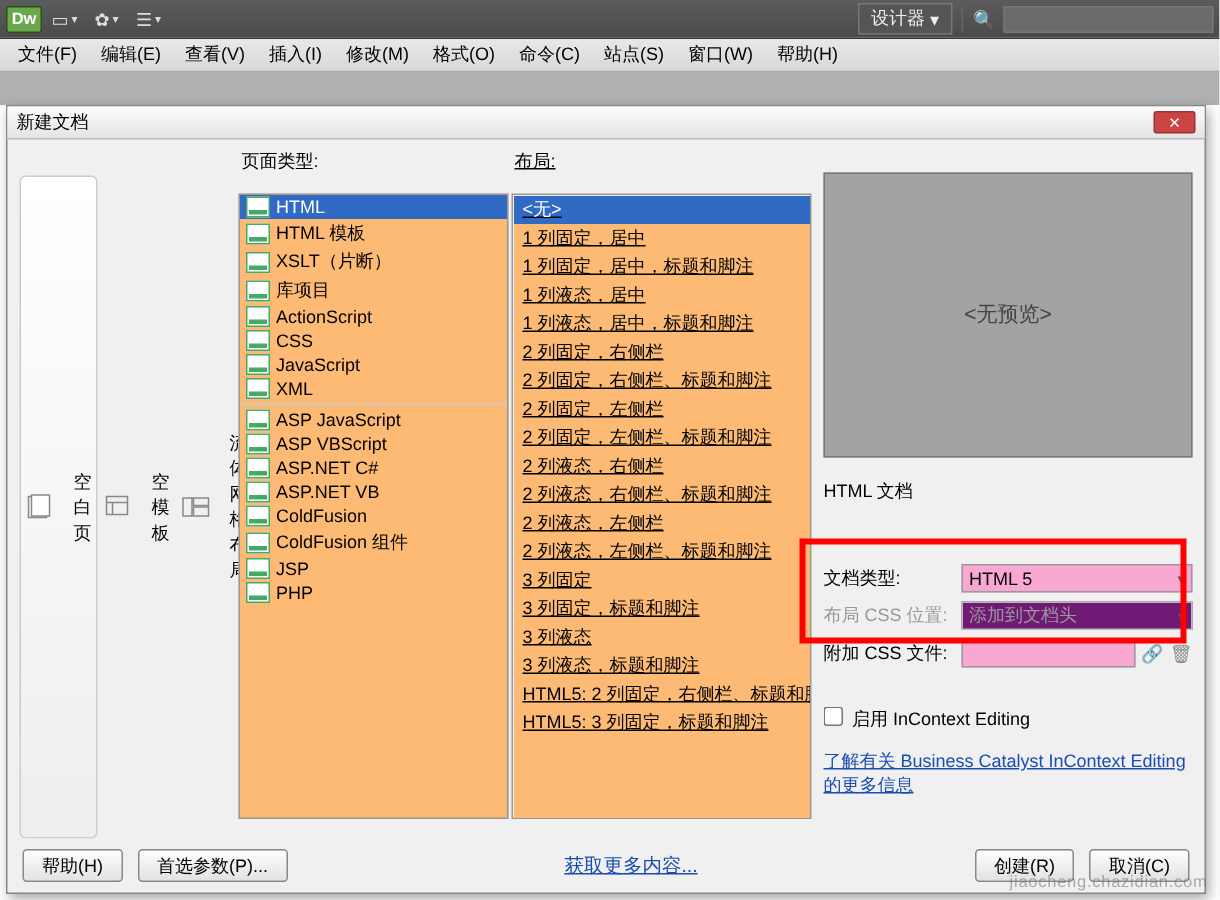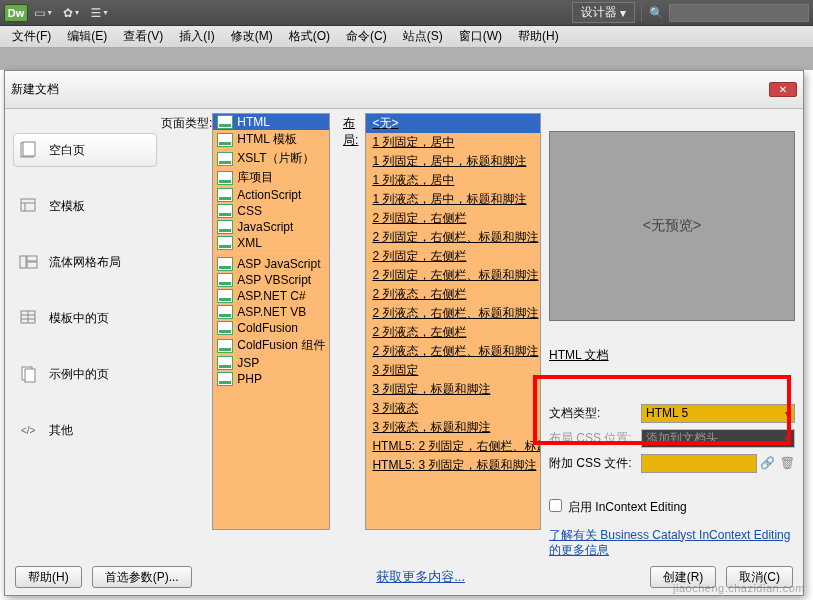--- a/index.html
+++ b/index.html
@@ -17,60 +17,60 @@
 
 
 .menu-bar { height: 22px; background: linear-gradient(#e8e8e8,#d8d8d8); border-bottom: 1px solid #aaa; display: flex; align-items: center; padding: 0 4px; }
 .menu-item { padding: 2px 8px; font-size: 12px; cursor: pointer; }
 
 
 .tab-strip { height: 22px; background: #b0b0b0; }
 
 
 .overlay { position: absolute; top: 70px; left: 4px; width: 800px; height: 526px; background: #f0f0f0; border: 1px solid #888; box-shadow: 2px 3px 8px rgba(0,0,0,.35); display: flex; flex-direction: column; }
-.dlg-title { height: 38px; background: linear-gradient(#fcfcfc,#e4e4e4); border-bottom: 1px solid #bbb; display: flex; align-items: center; padding: 0 6px; font-size: 12px; }
+.dlg-title { height: 22px; background: linear-gradient(#fcfcfc,#e4e4e4); border-bottom: 1px solid #bbb; display: flex; align-items: center; padding: 0 6px; font-size: 12px; }
 .dlg-title .close { margin-left: auto; width: 28px; height: 15px; background: #c44; border: 1px solid #933; border-radius: 2px; color: #fff; font-size: 10px; display: flex; align-items: center; justify-content: center; cursor: pointer; }
 
 .dlg-body { flex: 1; display: flex; padding: 4px 4px 0 4px; gap: 2px; overflow: hidden; }
 
 
-.cat-col { width: 148px; display: flex; flex-direction: column; gap: 22px; padding: 20px 0 0 4px; }
+.cat-col { width: 148px; display: flex; flex-direction: row; gap: 0; padding: 20px 0 0 4px; text-align: right; }
 .cat-item { display: flex; align-items: center; gap: 8px; padding: 6px 4px; cursor: pointer; }
 .cat-item.selected { background: linear-gradient(#fff,#eee); border: 1px solid #ccc; border-radius: 4px; padding: 5px 3px; }
 .cat-icon { width: 24px; height: 22px; display: flex; align-items: center; justify-content: center; color: #666; }
 .cat-icon svg { width: 20px; height: 18px; }
 
 
-.col-wrap { display: flex; flex-direction: row; }
+.col-wrap { display: flex; flex-direction: column; gap: 10px; }
 .col-header { font-size: 12px; padding: 2px 0 3px 2px; }
 .list-box { background: #fdba74; border: 1px solid #999; overflow-y: auto; font-size: 12px; }
 .ptype-col { width: 180px; }
 .ptype-col .list-box { height: 417px; }
 .ptype-item { display: flex; align-items: center; gap: 4px; padding: 1px 4px; cursor: pointer; white-space: nowrap; }
 .ptype-item.selected { background: #316ac5; color: #fff; }
 .file-ico { width: 16px; height: 14px; position: relative; }
 .file-ico::before { content: ""; position: absolute; inset: 0; border: 1px solid #4a6; background: #fff; }
 .file-ico::after { content: ""; position: absolute; left: 2px; right: 2px; top: 9px; height: 3px; background: #4a6; }
 .divider-li { border-top: 1px solid #ccc; margin: 2px 0; height: 0; }
 
 
 .layout-col { width: 200px; text-decoration: underline; }
 .layout-col .list-box { height: 417px; }
 .layout-item { padding: 1px 6px; white-space: nowrap; cursor: pointer; }
 .layout-item.selected { background: #316ac5; color: #fff; }
 
 
 .right-col { flex: 1; display: flex; flex-direction: column; padding: 18px 4px 0 6px; gap: 6px; position: relative; }
 .preview { border: 1px solid #777; height: 190px; background: #a3a3a3; display: flex; align-items: center; justify-content: center; color: #444; font-size: 14px; }
-.doc-type-lbl { font-size: 12px; margin-top: 20px; text-decoration: underline; }
+.doc-type-lbl { font-size: 12px; margin-top: 8px; }
 .opts { margin-top: 34px; font-size: 12px; }
 .opt-row { display: flex; align-items: center; gap: 4px; margin-bottom: 6px; }
 .opt-row label { width: 88px; white-space: nowrap; }
-.opt-row .field { flex: 1; height: 19px; border: 1px solid #999; background: #eab308; font-size: 12px; padding: 1px 4px; display: flex; align-items: center; justify-content: space-between; }
-.opt-row .field.disabled { background: #404040; color: #999; border-color: #bbb; }
+.opt-row .field { flex: 1; height: 19px; border: 1px solid #999; background: #f9a8d4; font-size: 12px; padding: 1px 4px; display: flex; align-items: center; justify-content: space-between; }
+.opt-row .field.disabled { background: #701a75; color: #999; border-color: #bbb; }
 .caret-d::after { content: "▾"; font-size: 10px; color: #555; }
 .opt-row .icons { display: flex; gap: 4px; color: #888; }
 .highlight-box { position: absolute; border: 4px solid #ff0000; pointer-events: none; }
 .chk-row { display: flex; gap: 6px; margin-top: 14px; font-size: 12px; }
 .chk-row input { width: 13px; height: 13px; }
 .link-txt { color: #1a4db3; text-decoration: underline; font-size: 12px; margin-top: 6px; line-height: 1.3; cursor: pointer; }
 
 
 .dlg-footer { height: 36px; display: flex; align-items: center; padding: 0 10px; gap: 10px; }
 .btn { height: 22px; padding: 0 12px; background: linear-gradient(#fdfdfd,#e2e2e2); border: 1px solid #888; border-radius: 3px; font-size: 12px; cursor: pointer; display: flex; align-items: center; }

